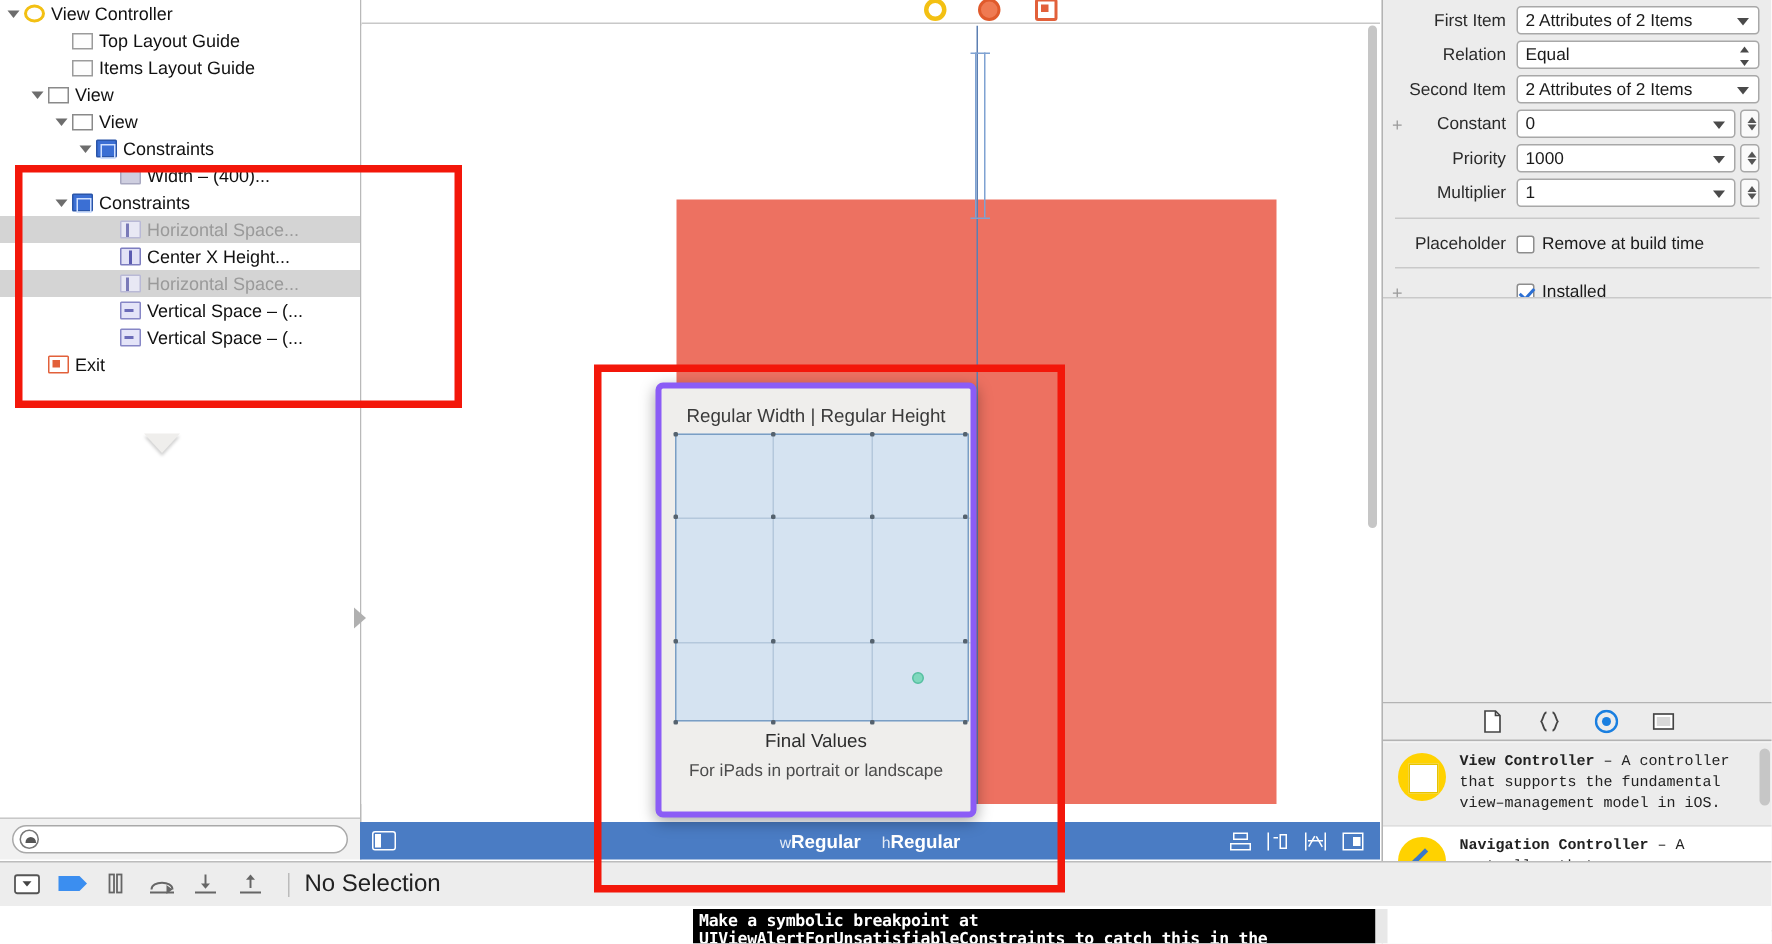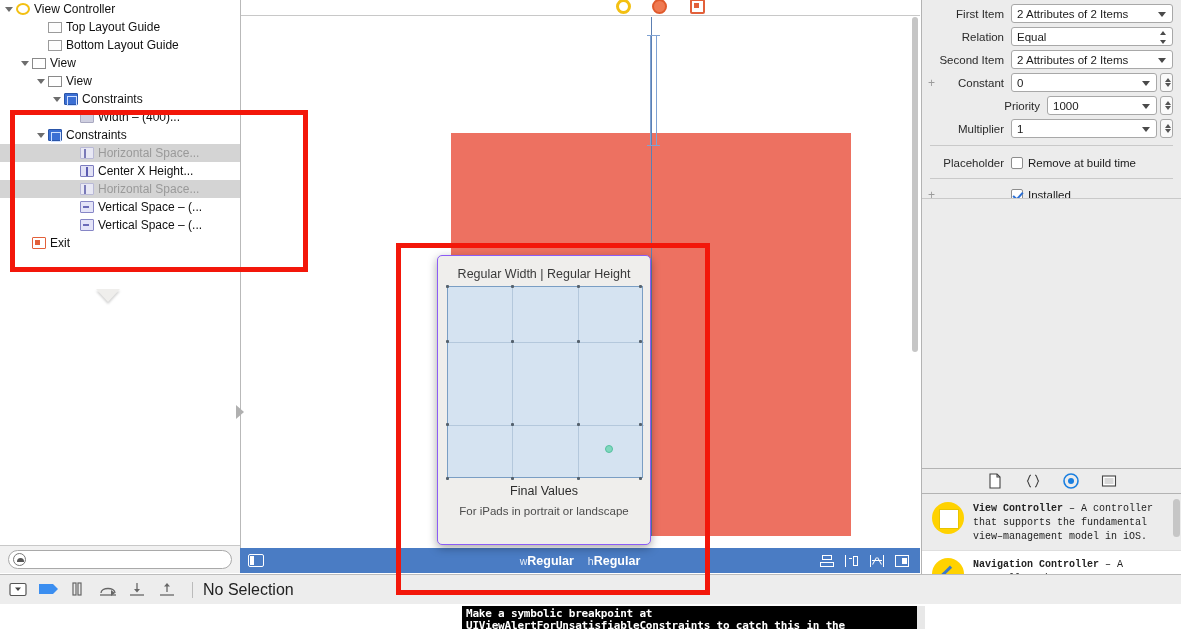--- a/index.html
+++ b/index.html
@@ -157,21 +157,21 @@
   }
   #sizeclass-label .w{ font-size:10.5px; opacity:.85; }
   #sizeclass-label .b{ font-weight:bold; }
   #al-buttons{ margin-left:auto; display:flex; gap:9px; margin-right:10px; }
   .al-btn{ width:16px; height:14px; position:relative; }
   .al-btn i{ position:absolute; background:#ffffff; }
 
   
   #popover{
     position:absolute; left:437px; top:255px; width:214px; height:290px;
-    background:#efeeec; border:1px solid #8b5cf6; border-radius:5px;
+    background:#efeeec; border:4px solid #8b5cf6; border-radius:5px;
     box-shadow:0 3px 10px rgba(0,0,0,.35);
     z-index:50;
   }
   #popover .pop-title{
     text-align:center; padding-top:11px; font-size:12.5px; color:#3a3a3a;
   }
   #pop-grid{
     position:absolute; left:9px; top:30px; width:196px; height:192px;
     background:#d5e3f1; border:1px solid #7a9ec4;
   }
@@ -365,21 +365,21 @@
       <div class="tree-row">
         <span class="indent" style="width: 32px;"></span>
         <span class="disc"></span>
         <span class="ico guide"></span>
         <span class="row-label">Top Layout Guide</span>
       </div>
       <div class="tree-row">
         <span class="indent" style="width: 32px;"></span>
         <span class="disc"></span>
         <span class="ico guide"></span>
-        <span class="row-label">Bottom Layout Guide</span>
+        <span class="row-label">Items Layout Guide</span>
       </div>
       <div class="tree-row">
         <span class="indent" style="width: 16px;"></span>
         <span class="disc open"></span>
         <span class="ico view"></span>
         <span class="row-label">View</span>
       </div>
       <div class="tree-row">
         <span class="indent" style="width: 32px;"></span>
         <span class="disc open"></span>
@@ -557,21 +557,21 @@
         </div>
         <div class="insp-row" style="position: relative;">
           <span class="insp-plus">+</span>
           <div class="insp-lab">Constant</div>
           <div class="ctrl">
             <span>0</span>
             <span class="arrow-dn"></span>
           </div>
           <div class="stepper"></div>
         </div>
-        <div class="insp-row" style="position: relative; padding-left: 36px;">
+        <div class="insp-row" style="position: relative;">
           <div class="insp-lab">Priority</div>
           <div class="ctrl">
             <span>1000</span>
             <span class="arrow-dn"></span>
           </div>
           <div class="stepper"></div>
         </div>
         <div class="insp-row" style="position: relative;">
           <div class="insp-lab">Multiplier</div>
           <div class="ctrl">

